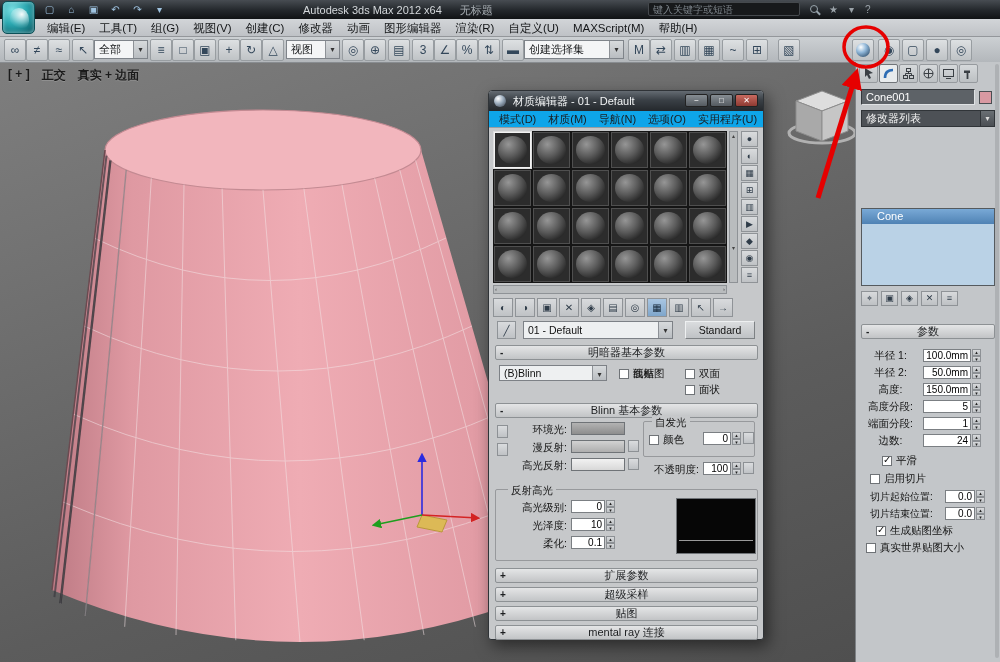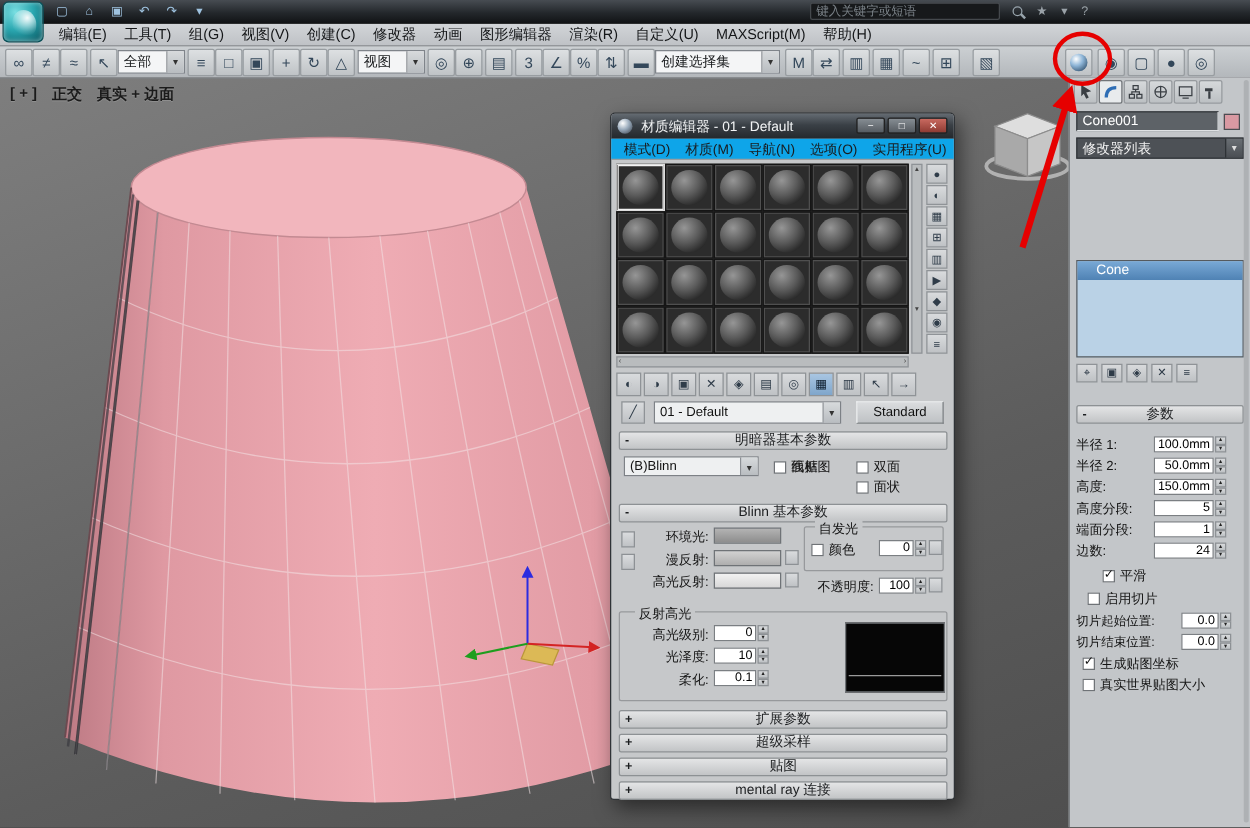--- a/index.html
+++ b/index.html
@@ -44,21 +44,21 @@
 .modlist .dda{background:linear-gradient(#6a6f74,#4a4e53);border-left:1px solid #2e3236;color:#ddd;line-height:15px}
 .modbtns{left:5px;top:70px;width:134px;display:grid;grid-template-columns:1fr 1fr;gap:2px;position:absolute}
 .mbtn{height:16px;background:linear-gradient(#dadcde,#bfc2c5);border:1px solid;border-color:#eef0f1 #7d8184 #7d8184 #eef0f1;font-size:10.5px;line-height:14px;text-align:center;color:#17191b;overflow:hidden;white-space:nowrap}
 .stack{left:5px;top:146px;width:134px;height:78px;background:#bad2e6;border:1px solid #555a5e;position:absolute}
 .stackrow{height:15px;background:linear-gradient(#79a9d6,#4f82b4);color:#fff;font-size:11px;line-height:15px;padding-left:15px}
 .stools{left:5px;top:229px;display:flex;gap:3px;position:absolute}
 .sti{width:17px;height:15px;background:linear-gradient(#d8dadc,#bec1c4);border:1px solid #8f9397;font-size:9px;line-height:13px;text-align:center;color:#2e3b48}
 .roll{position:absolute;height:15px;background:linear-gradient(#e4e5e6,#c2c4c6);border:1px solid #8d9194;border-radius:2px;font-size:11px;line-height:13px;text-align:center;color:#1c1e20}
 .roll .pm{position:absolute;left:4px;top:0;font-weight:bold;font-size:10px}
 .prow{position:absolute;left:5px;width:136px;height:15px;display:flex;align-items:center}
-.plbl{width:62px;text-align:left;font-size:10.5px;color:#141414;padding-right:3px;white-space:nowrap}
+.plbl{width:62px;text-align:center;font-size:10.5px;color:#141414;padding-right:3px;white-space:nowrap}
 .pfld{width:48px;height:13px;background:#fff;border:1px solid #7b7f83;font-size:10px;line-height:12px;text-align:right;padding:0 2px;color:#000}
 .parr{width:9px;height:13px;display:flex;flex-direction:column;margin-left:1px}
 .parr i{flex:1;background:linear-gradient(#d8dadc,#bcc0c3);border:1px solid #8d9195;font-style:normal;font-size:5px;line-height:4px;text-align:center;color:#222;overflow:hidden}
 .sl .plbl{width:84px;font-size:10px}
 .sl .pfld{width:30px}
 .cbrow{position:absolute;display:flex;align-items:center;gap:4px;font-size:10.5px;color:#141414;white-space:nowrap}
 .cbx{width:10px;height:10px;background:#fff;border:1px solid #6f7377;position:relative;flex:none}
 .cbx.on::after{content:"✓";position:absolute;left:0;top:-3px;font-size:10px;color:#111}
 .pscroll{right:1px;top:2px;width:4px;height:594px;background:#aeb1b4;border-radius:2px;position:absolute}
 
@@ -104,20 +104,21 @@
 
   <div class="abs titlebar">
     <div class="abs qa">
       <span class="qi">▢</span>
       <span class="qi">⌂</span>
       <span class="qi">▣</span>
       <span class="qi">↶</span>
       <span class="qi">↷</span>
       <span class="qi">▾</span>
     </div>
+    <div class="abs tb-title"><span>Autodesk 3ds Max 2012 x64</span><span class="tb-sub">无标题</span></div>
     <input class="abs search" placeholder="键入关键字或短语" style="">
     <div class="abs ti">
       <span class="mag"></span>
       <span>★</span>
       <span>▾</span>
       <span>?</span>
     </div>
   </div>
   <div class="abs logo"></div>
 
@@ -363,21 +364,21 @@
       </div>
     <div class="prow sl" style="top:444px">
         <span class="plbl">切片结束位置:</span>
         <span class="pfld">0.0</span>
         <span class="parr">
           <i>▴</i>
           <i>▾</i>
         </span>
       </div>
 
-    <span class="cbrow" style="left:10px;top:462px">
+    <span class="cbrow" style="left:20px;top:462px">
         <span class="cbx on"></span>
         <span>生成贴图坐标</span>
       </span>
     <span class="cbrow" style="left:10px;top:479px">
         <span class="cbx"></span>
         <span>真实世界贴图大小</span>
       </span>
     <div class="pscroll"></div>
   </div>
 

